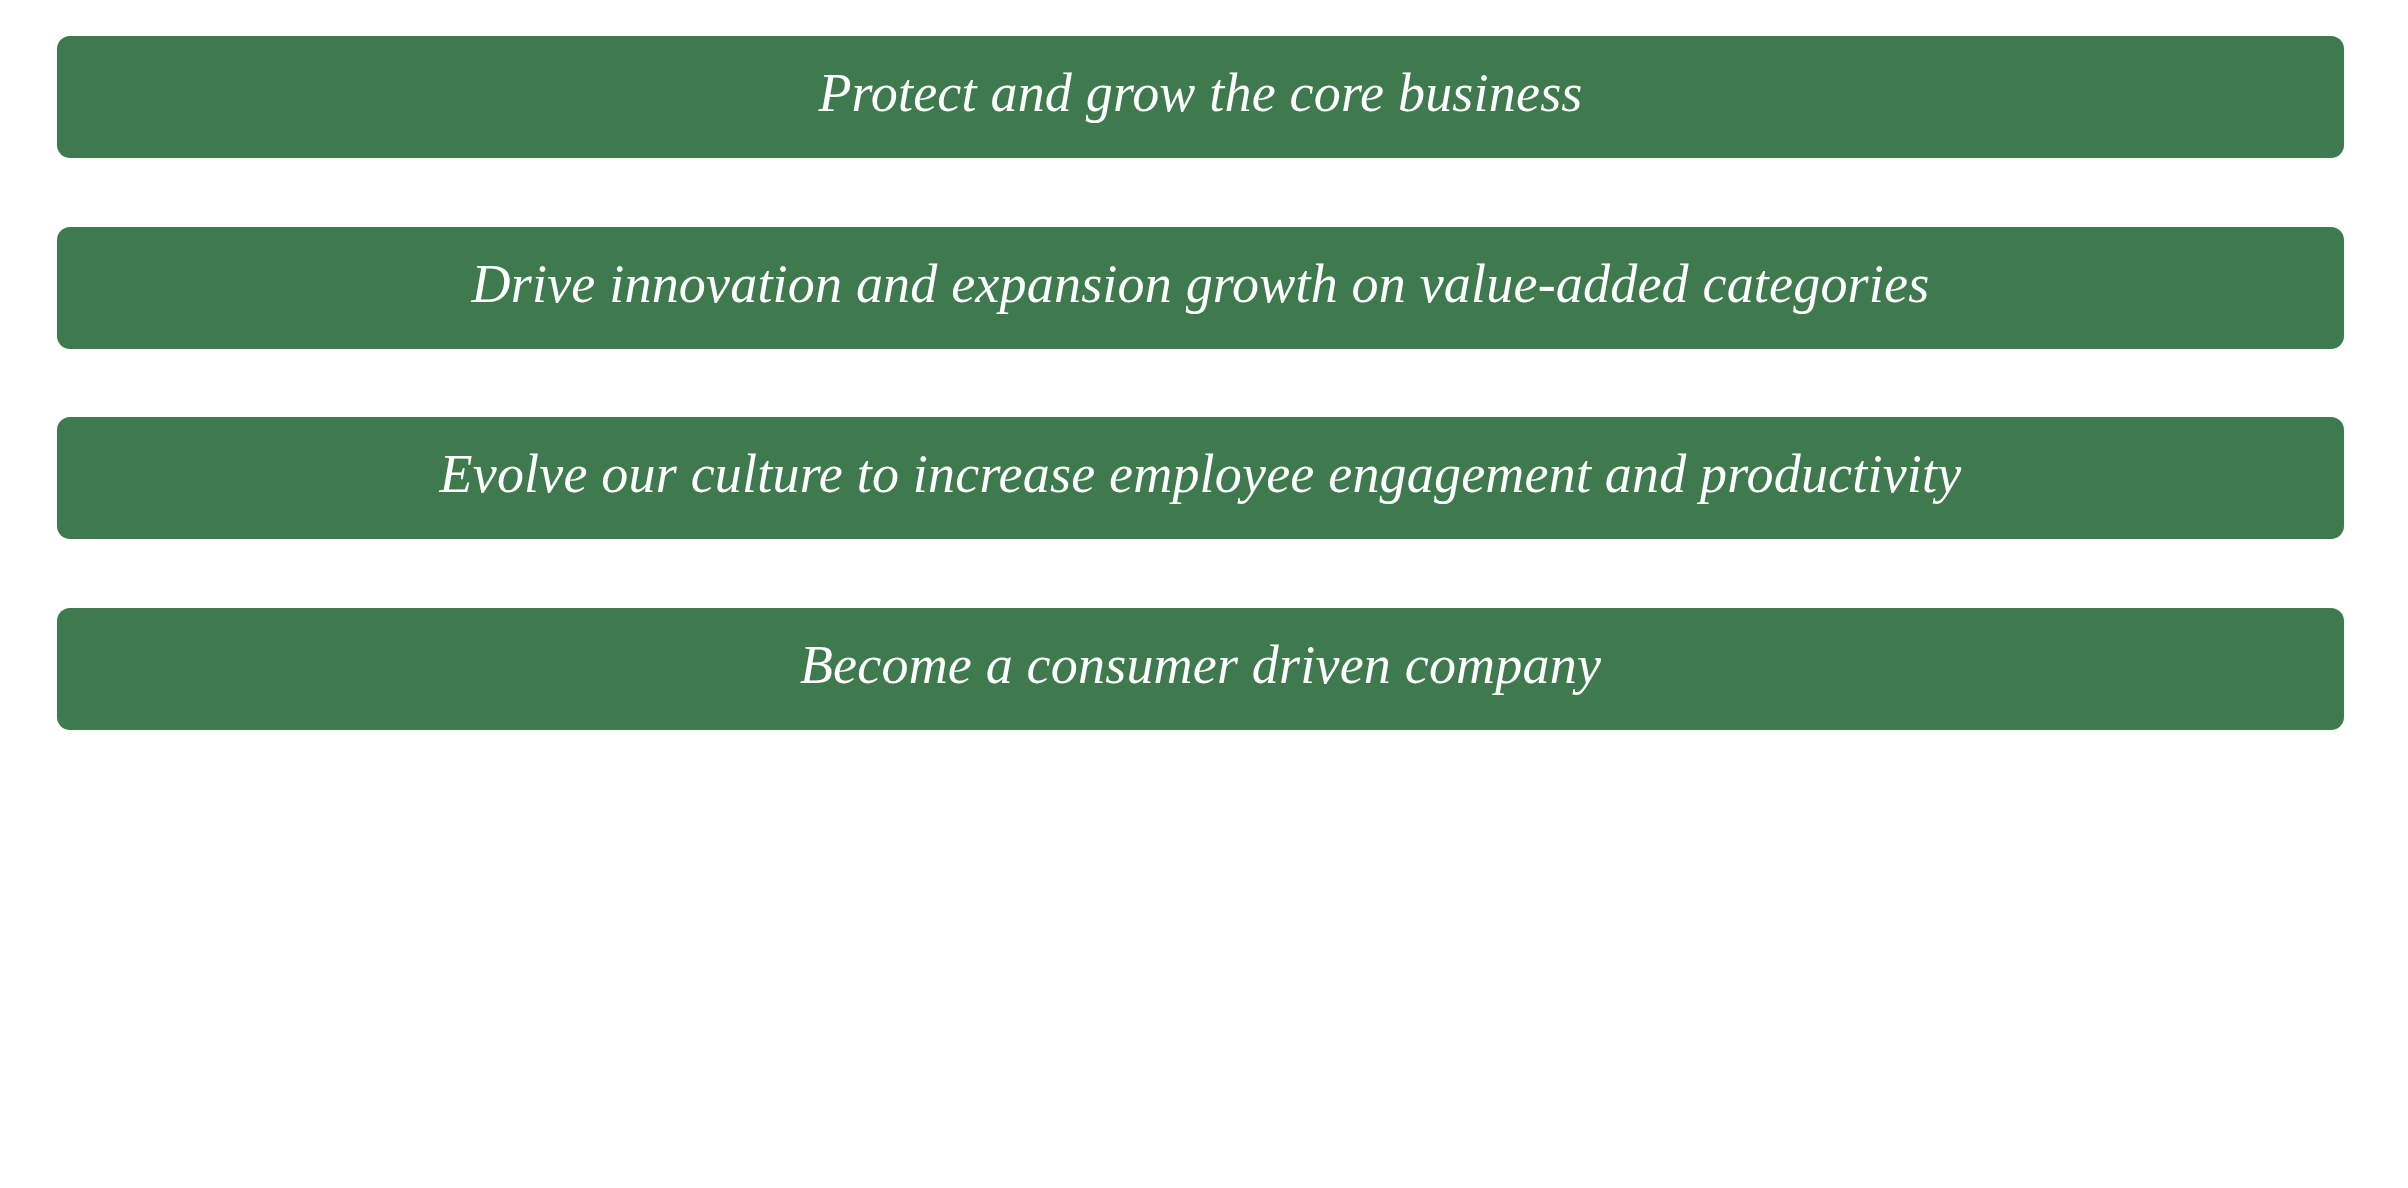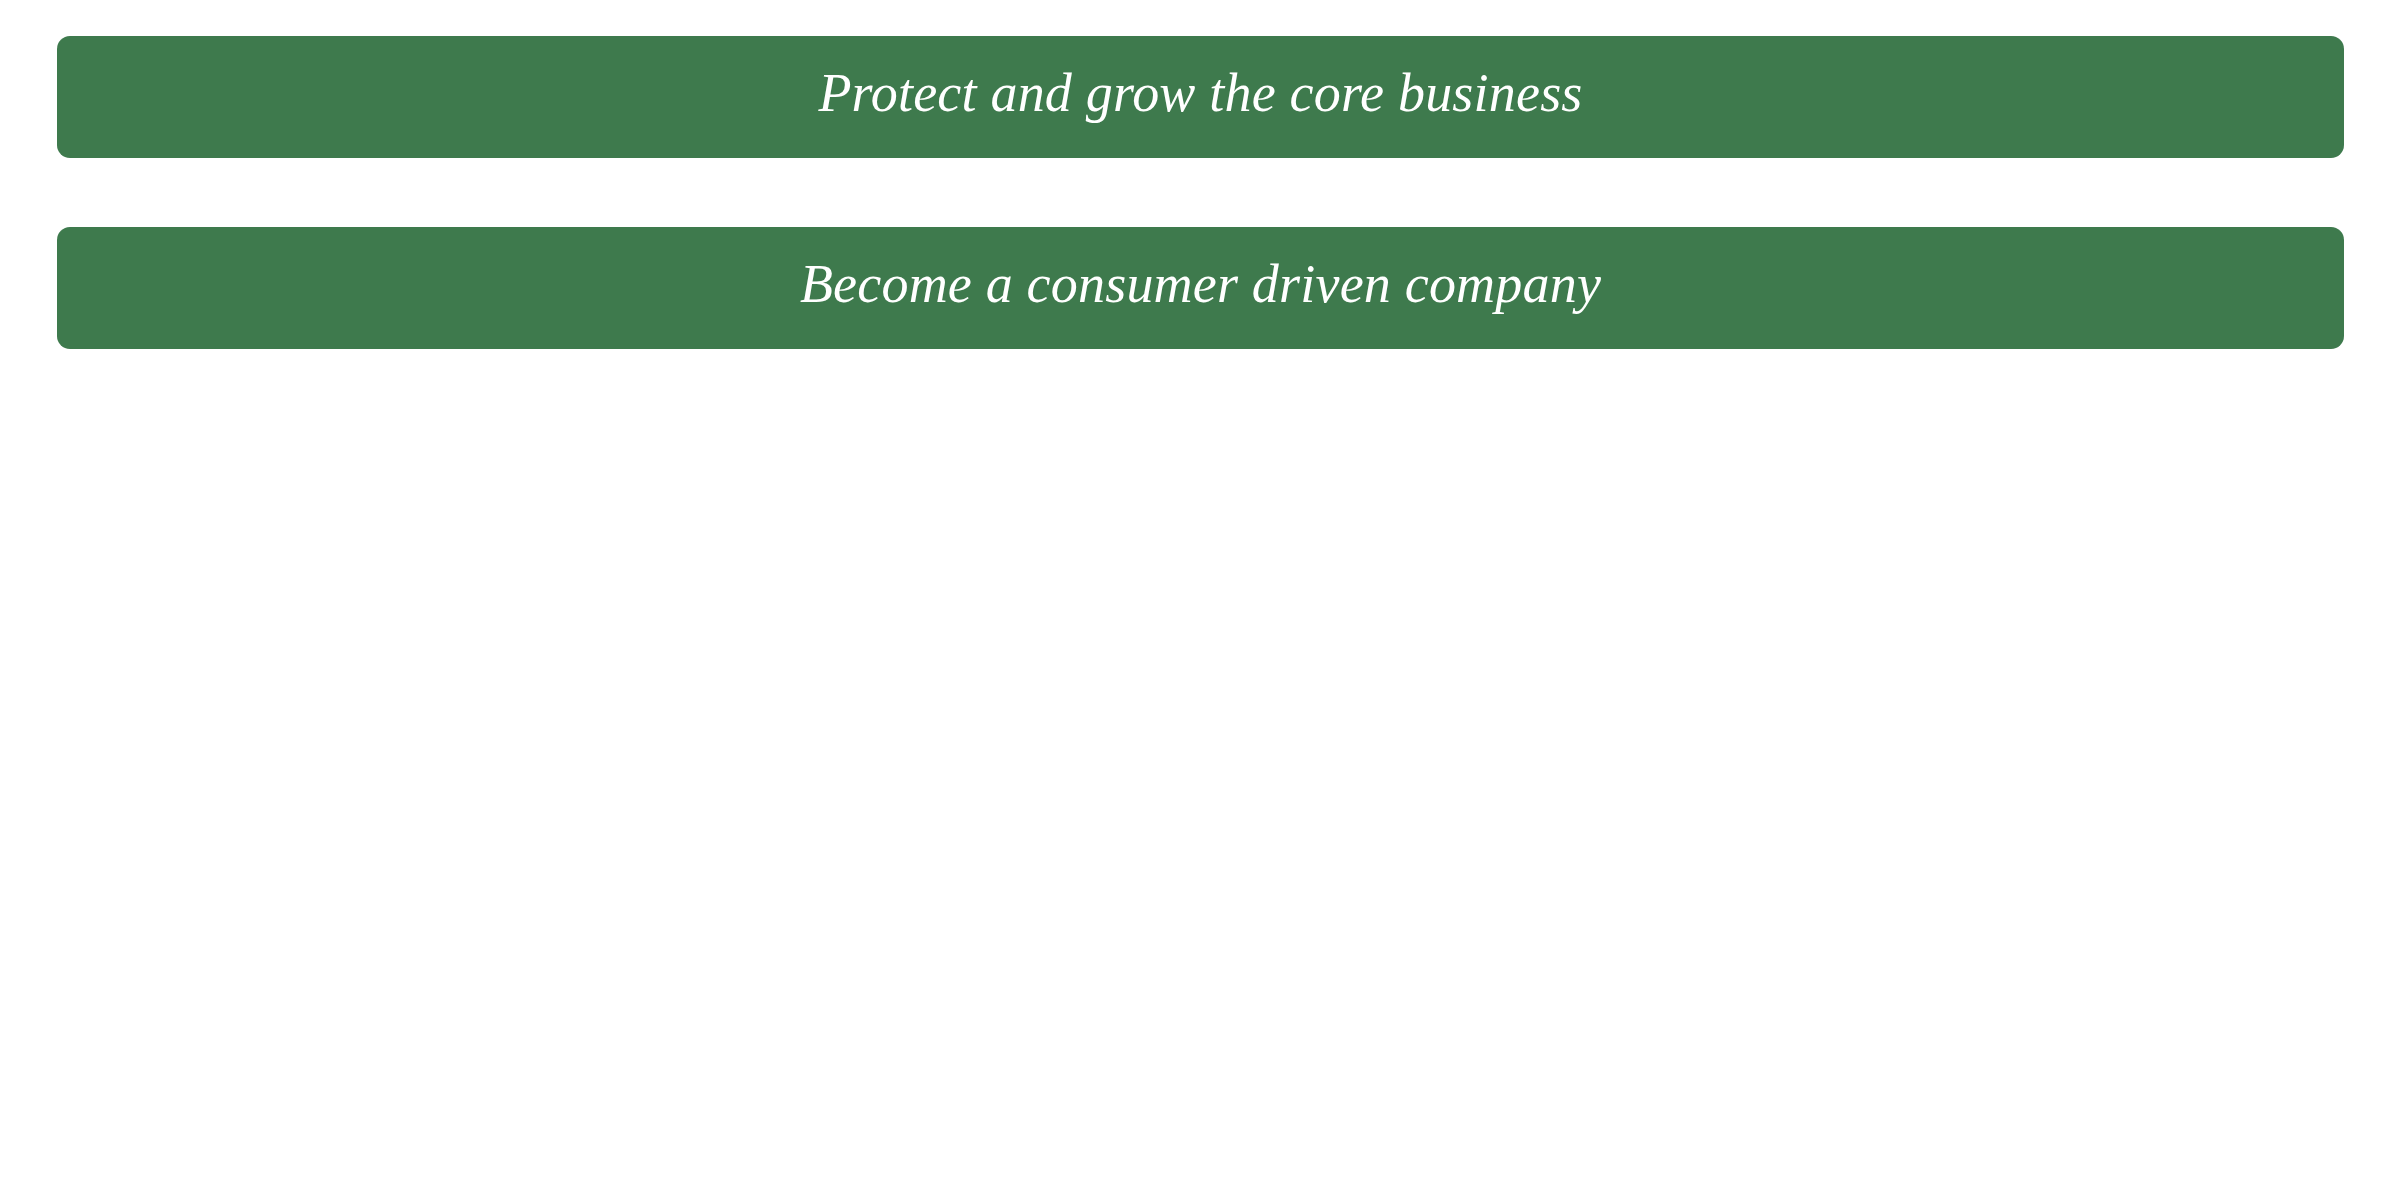--- a/index.html
+++ b/index.html
@@ -59,21 +59,27 @@
 </style>
 </head>
 <body>
 
 <div id="priority-board">
 
   <div class="priority-bar">
     <span class="priority-label">Protect and grow the core business</span>
   </div>
 
+  <div class="priority-bar">
+    <span class="priority-label">Drive innovation and expansion growth on value-added categories</span>
+  </div>
 
+  <div class="priority-bar">
+    <span class="priority-label">Evolve our culture to increase employee engagement and productivity</span>
+  </div>
 
 
   <div class="priority-bar">
     <span class="priority-label">Become a consumer driven company</span>
   </div>
 
 
 </div>
 
 </body></html>

